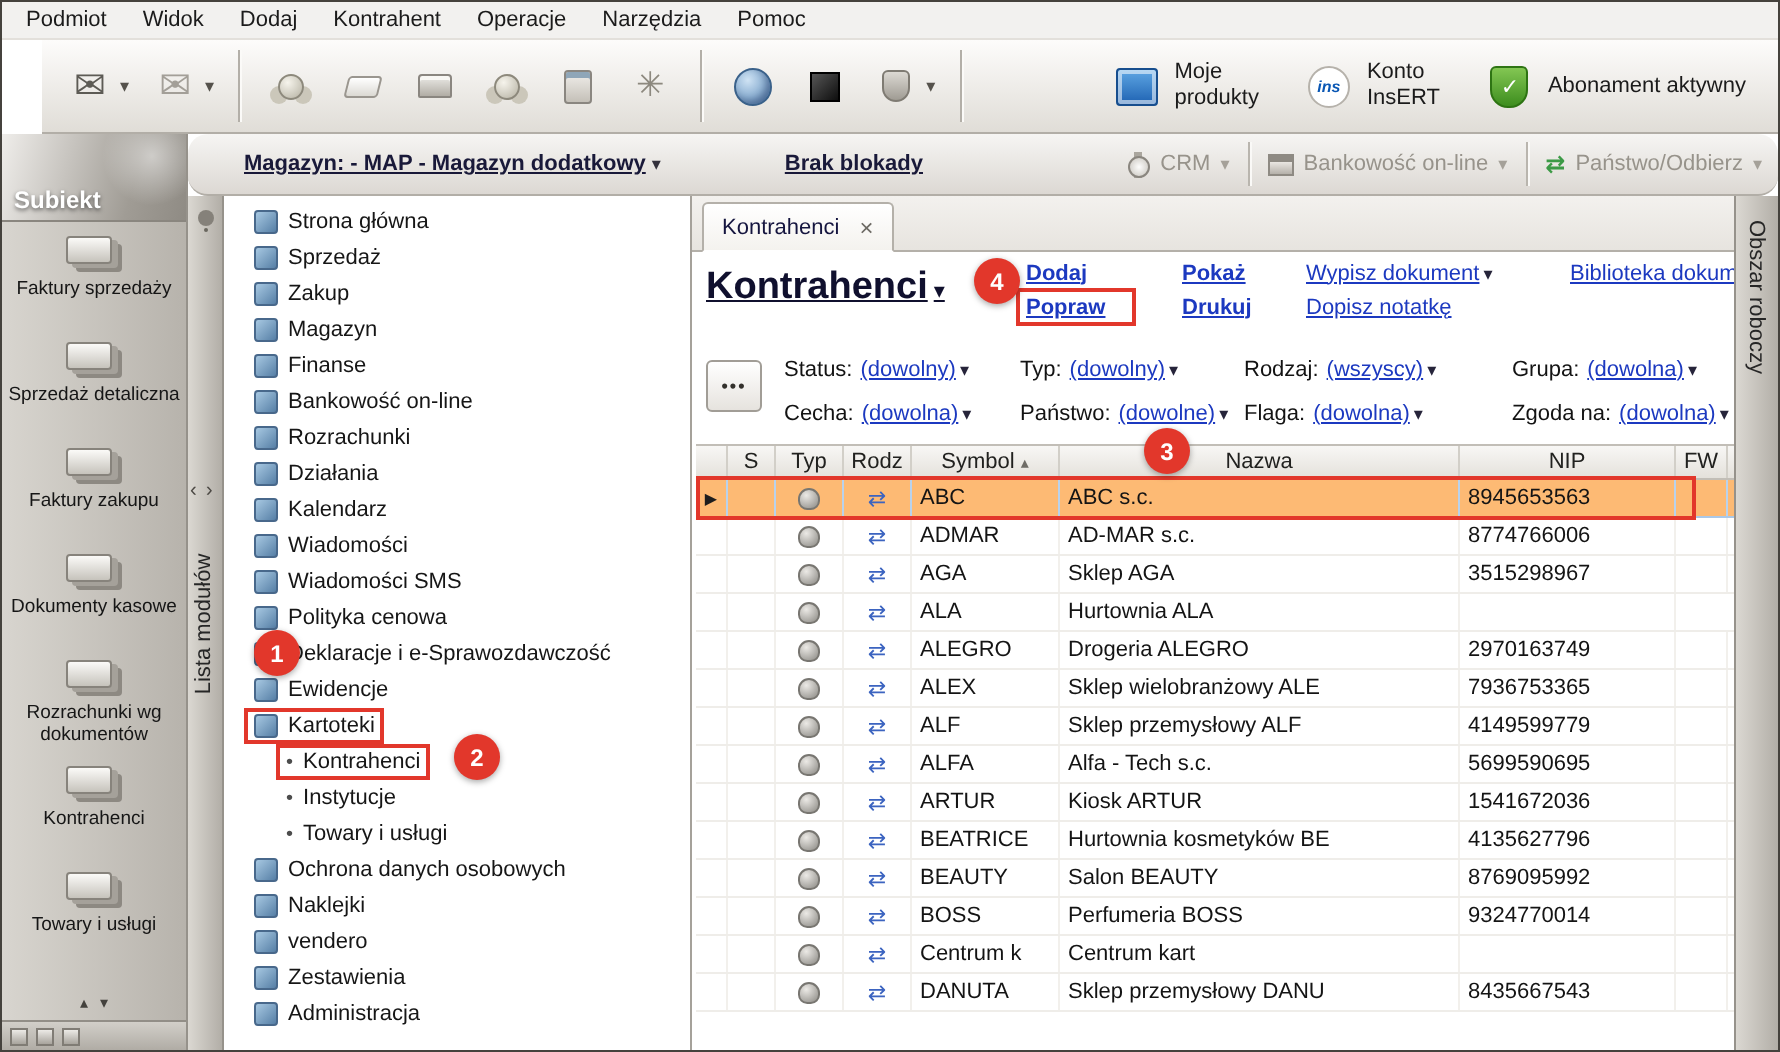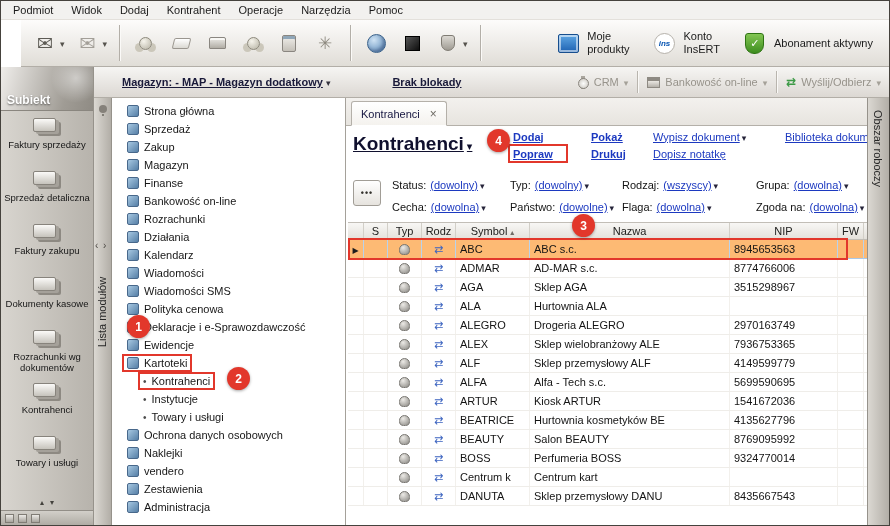--- a/index.html
+++ b/index.html
@@ -30,21 +30,21 @@
   .toolbar-right{margin-left:auto;display:flex;align-items:center;gap:10px;padding-right:2px;}
   .tlabel-btn{display:flex;align-items:center;gap:6px;padding:3px 6px;border-radius:3px;}
   .tlabel{line-height:1.15;color:#1b1b1b;}
   .i-products i{width:21px;height:19px;border-radius:2px;background:linear-gradient(#5fa7e4,#1e62b2);border:1px solid #174e8e;box-shadow:inset 0 0 0 2px rgba(255,255,255,.55);}
   .i-insert i{width:21px;height:21px;border-radius:50%;background:#fff;border:1px solid #b6b2ab;color:#0a57b4;font-style:italic;font-weight:bold;font-size:8px;display:flex;align-items:center;justify-content:center;}
   .i-insert i::after{content:"ins";}
   .i-shield i{width:19px;height:21px;background:linear-gradient(#83c653,#3d8d1e);border:1px solid #2e7413;border-radius:3px 3px 9px 9px;display:flex;align-items:center;justify-content:center;color:#fff;font-size:11px;}
   .i-shield i::after{content:"\2713";}
 
   
-  .subtoolbar{position:absolute;left:93px;top:66px;right:0;height:31px;background:linear-gradient(#f6f5f3,#dcd8d3);border-bottom:1px solid #b2aea7;display:flex;align-items:center;padding:0 8px 0 28px;}
+  .subtoolbar{position:absolute;left:93px;top:66px;right:0;height:31px;background:linear-gradient(#f6f5f3,#dcd8d3);border-bottom:1px solid #b2aea7;display:flex;align-items:center;padding:0 8px 0 28px;border-radius:10px;}
   .sub-link{color:#191939;font-weight:bold;text-decoration:underline;white-space:nowrap;display:flex;align-items:center;gap:3px;}
   .sub-link .caret-dark::after{content:"\25BE";font-size:9px;color:#33313c;text-decoration:none;display:inline-block;}
   .gap60{width:62px;flex:none;}
   .sub-group{display:flex;align-items:center;gap:5px;color:#97938b;white-space:nowrap;}
   .sub-group .caret-gray::after{content:"\25BE";font-size:9px;color:#a5a199;}
   .i-watch{width:11px;height:13px;position:relative;flex:none;}
   .i-watch::before{content:"";position:absolute;left:3px;top:0;width:4px;height:13px;background:#aaa69e;}
   .i-watch::after{content:"";position:absolute;left:0;top:2px;width:9px;height:9px;border-radius:50%;border:1px solid #8a867f;background:radial-gradient(#fdfdfc,#c7c3bc);}
   .i-bank{width:13px;height:11px;background:linear-gradient(#eae7e2,#b5b1aa);border:1px solid #8e8a83;border-top:4px solid #8e8a83;flex:none;}
   .i-sync::after{content:"\21C4";color:#3c9a46;font-weight:bold;font-size:12px;}
@@ -264,21 +264,21 @@
     </div>
     <span class="subsep"></span>
     <div class="sub-group">
       <span class="i-bank"></span>
       <span>Bankowość on-line</span>
       <span class="caret-gray"></span>
     </div>
     <span class="subsep"></span>
     <div class="sub-group">
       <span class="i-sync"></span>
-      <span>Wyślij/Odbierz</span>
+      <span>Państwo/Odbierz</span>
       <span class="caret-gray"></span>
     </div>
   </div>
 
   <div class="left-rail">
     <div class="rail-logo">
       <span class="shine"></span>
       <span class="rail-brand">Subiekt</span>
     </div>
     <div class="rail-items">

